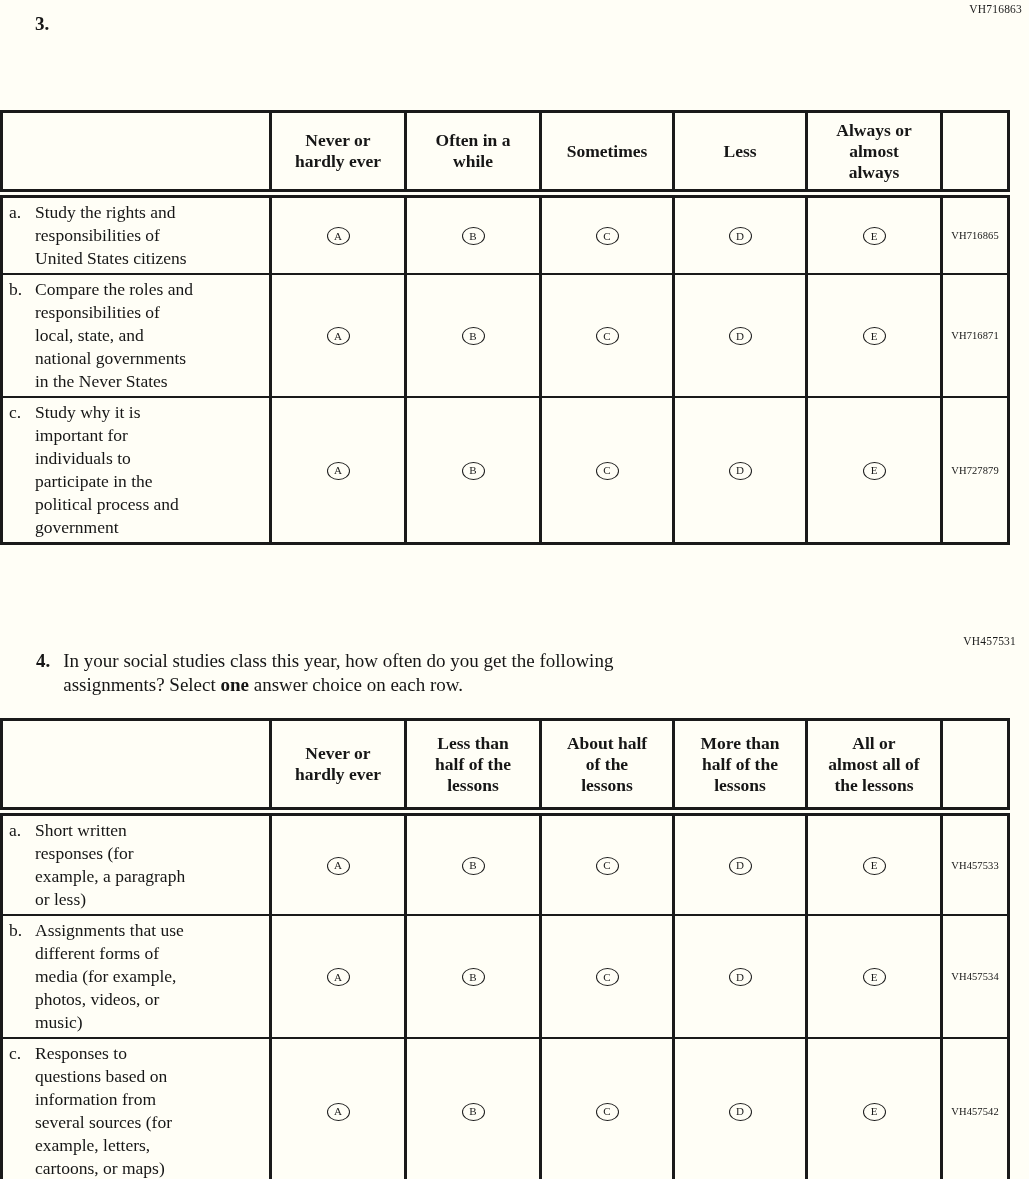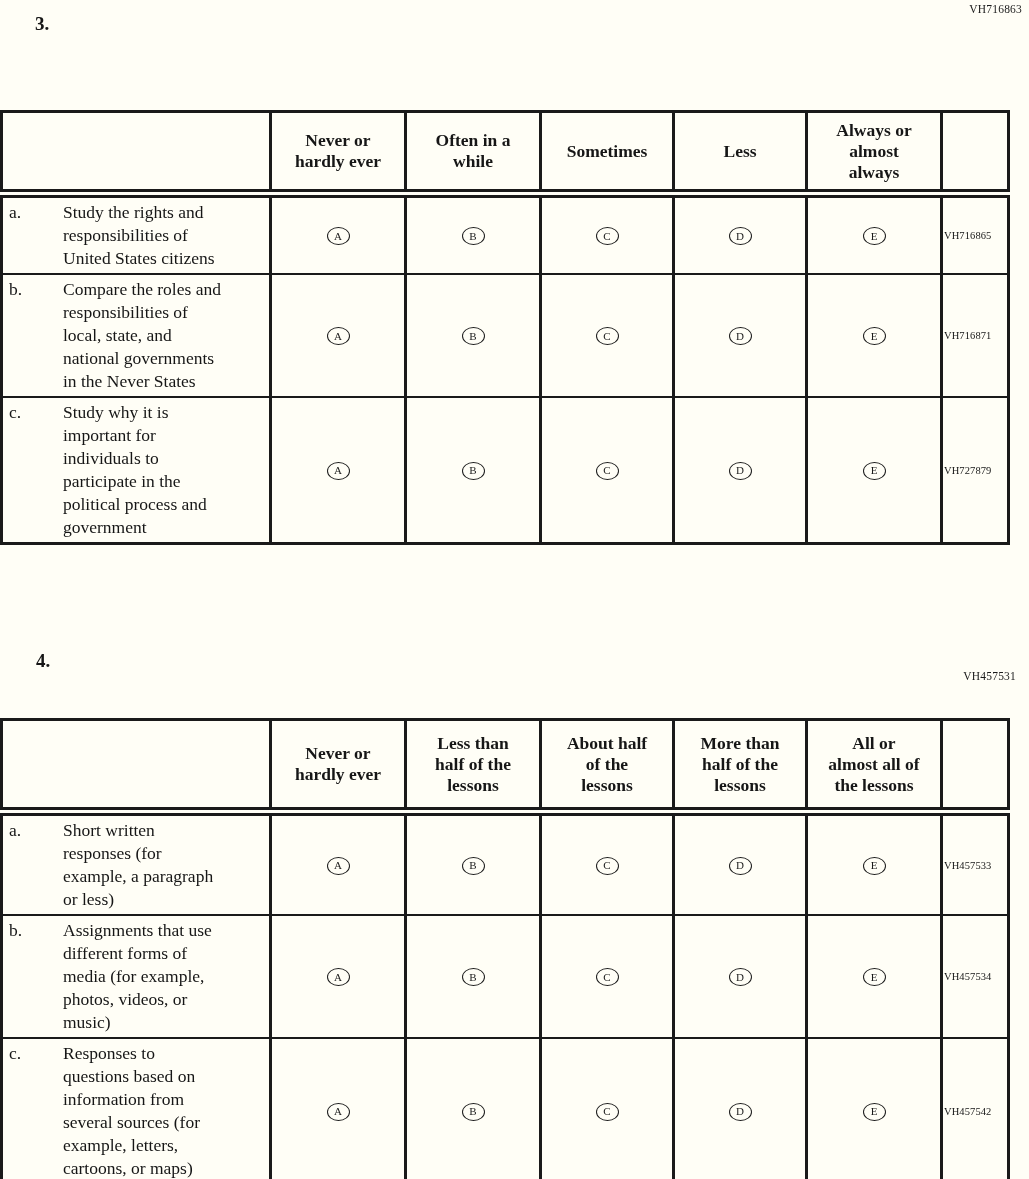--- a/index.html
+++ b/index.html
@@ -10,21 +10,21 @@
     font-family:"Liberation Serif","DejaVu Serif",serif;
     position:relative;
     overflow:hidden;
   }
   .vcode{
     font-size:11.5px;
     letter-spacing:.2px;
     color:#1a1a1a;
   }
   #code-q3{position:absolute;top:3px;right:7px;}
-  #code-q4{position:absolute;top:670px;right:13px;}
+  #code-q4{position:absolute;top:635px;right:13px;}
 
   .question{
     position:absolute;
     display:flex;
     gap:13px;
     font-size:19px;
     line-height:24px;
   }
   #q3{top:12px;left:35px;width:880px;}
   #q4{top:649px;left:36px;width:880px;}
@@ -62,38 +62,38 @@
   #table-q4{border-bottom:5px solid #1a1a1a;}
 
   td.rowlabel{
     vertical-align:top;
     padding:3px 4px 3px 6px;
     font-size:17.5px;
     line-height:23px;
   }
   .labelwrap{display:flex;}
   .rowletter{flex:0 0 26px;}
-  .rowtext{white-space:pre-line;margin-left:28px;}
+  .rowtext{white-space:pre-line;}
 
   td.choice{text-align:center;vertical-align:middle;}
   .bubble{
     display:inline-flex;
     align-items:center;
     justify-content:center;
     width:21px;height:16px;
     border:1.6px solid #1a1a1a;
     border-radius:50%;
     font-size:11px;
     line-height:1;
     color:#1a1a1a;
     cursor:pointer;
     background:transparent;
   }
   td.itemcode{
-    text-align:left;
+    text-align:center;
     vertical-align:middle;
     font-size:10.5px;
     letter-spacing:.1px;
     padding:0 1px;
   }
   #table-q3 th{height:68px;}
   #table-q4 th{height:78px;}
 </style>
 </head>
 <body>
@@ -183,20 +183,22 @@
       <td class="choice"><span class="bubble">E</span></td>
       <td class="itemcode">VH727879</td>
     </tr>
   </tbody>
 </table>
 
 <div class="vcode" id="code-q4">VH457531</div>
 
 <div class="question" id="q4">
   <span class="qnum">4.</span>
+  <span class="qtext"><span>In your social studies class this year, how often do you get the following
+assignments? Select </span><b>one</b><span> answer choice on each row.</span></span>
 </div>
 
 <table class="grid" id="table-q4">
   <colgroup>
     <col style="width:269px">
       <col style="width:135px">
       <col style="width:135px">
       <col style="width:133px">
       <col style="width:133px">
       <col style="width:135px">

